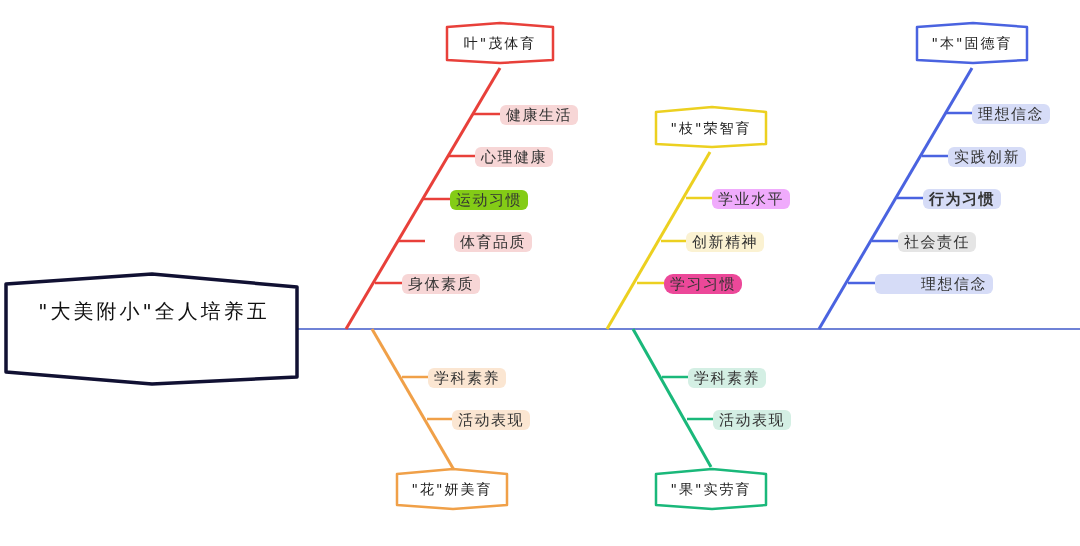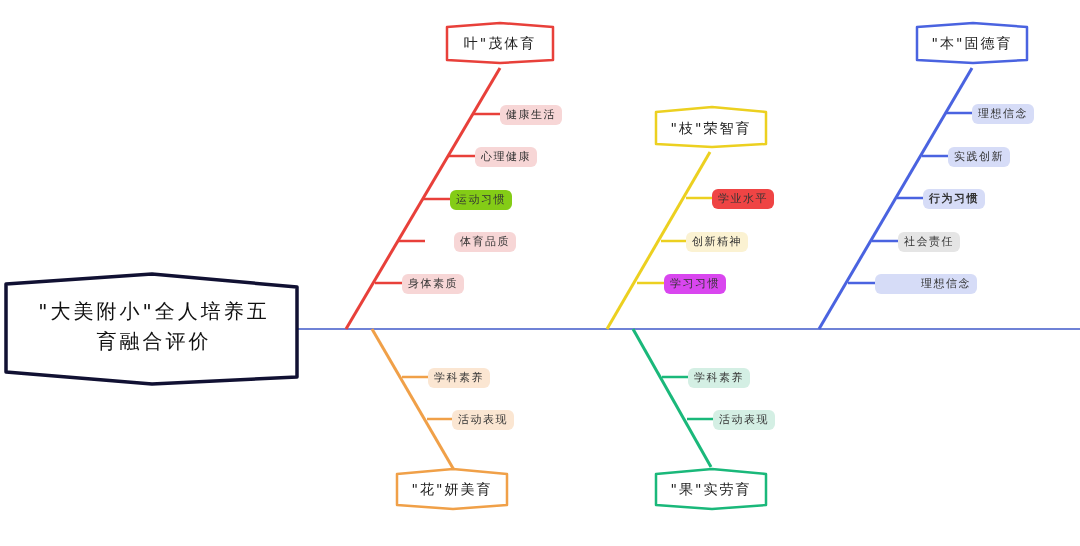--- a/index.html
+++ b/index.html
@@ -1,19 +1,19 @@
 <!DOCTYPE html>
 <html><head>
 <meta charset="utf-8">
 <style>
   html, body { margin: 0; padding: 0; background: #ffffff; }
   body { width: 1080px; height: 546px; position: relative; overflow: hidden;
          font-family: "DejaVu Sans", "Liberation Sans", sans-serif; }
   #canvas { position: absolute; left: 0; top: 0; width: 1080px; height: 546px; }
-  .lbl { position: absolute; font-size: 11px; color: #333; letter-spacing: 1.5px;
+  .lbl { position: absolute; font-size: 15px; color: #333; letter-spacing: 1.5px;
          padding: 3px 6px; border-radius: 6px; white-space: nowrap; line-height: 14px; }
   .head-text { position: absolute; font-size: 14px; color: #222; letter-spacing: 2px;
                white-space: nowrap; text-align: center; line-height: 18px; }
   .root-text { position: absolute; left: 14px; top: 296px; width: 280px; text-align: center;
                font-size: 20px; color: #111; letter-spacing: 3px; line-height: 30px; }
 </style>
 </head>
 <body>
 
 <svg id="canvas" viewBox="0 0 1080 546">
@@ -50,41 +50,40 @@
   <line x1="946" y1="113" x2="972" y2="113" stroke="#4a63e0" stroke-width="2.5"></line>
   <line x1="922" y1="156" x2="948" y2="156" stroke="#4a63e0" stroke-width="2.5"></line>
   <line x1="897" y1="198" x2="923" y2="198" stroke="#4a63e0" stroke-width="2.5"></line>
   <line x1="872" y1="241" x2="898" y2="241" stroke="#4a63e0" stroke-width="2.5"></line>
   <line x1="848" y1="283" x2="875" y2="283" stroke="#4a63e0" stroke-width="2.5"></line>
   <polygon points="917,27 973,23 1027,27 1027,60 973,63 917,60" fill="#ffffff" stroke="#4a63e0" stroke-width="2.5" stroke-linejoin="round"></polygon>
 </svg>
 
 <div class="root-text">
   <div>"大美附小"全人培养五</div>
-  <div>育融合评价</div>
 </div>
 
 <div class="head-text" style="left:447px;top:34px;width:106px;">叶"茂体育</div>
 <div class="head-text" style="left:397px;top:480px;width:110px;">"花"妍美育</div>
 <div class="head-text" style="left:656px;top:119px;width:110px;">"枝"荣智育</div>
 <div class="head-text" style="left:656px;top:480px;width:110px;">"果"实劳育</div>
 <div class="head-text" style="left:917px;top:34px;width:110px;">"本"固德育</div>
 
 <div class="lbl" style="left:500px;top:105px;background:#f7d6d6;">健康生活</div>
 <div class="lbl" style="left:475px;top:147px;background:#f7d6d6;">心理健康</div>
 <div class="lbl" style="left:450px;top:190px;background:#84cc16;">运动习惯</div>
 <div class="lbl" style="left:425px;top:232px;background:#f7d6d6;margin-left:29px;">体育品质</div>
 <div class="lbl" style="left:402px;top:274px;background:#f7d6d6;">身体素质</div>
 
 <div class="lbl" style="left:428px;top:368px;background:#fbe6d2;">学科素养</div>
 <div class="lbl" style="left:452px;top:410px;background:#fbe6d2;">活动表现</div>
 
-<div class="lbl" style="left:712px;top:189px;background:#ef4444;">学业水平</div>
+<div class="lbl" style="left:712px;top:189px;background:#f0abfc;">学业水平</div>
 <div class="lbl" style="left:686px;top:232px;background:#fbf2d2;">创新精神</div>
-<div class="lbl" style="left:664px;top:274px;background:#d946ef;">学习习惯</div>
+<div class="lbl" style="left:664px;top:274px;background:#ec4899;border-radius:9px;">学习习惯</div>
 
 <div class="lbl" style="left:688px;top:368px;background:#d4efe4;">学科素养</div>
 <div class="lbl" style="left:713px;top:410px;background:#d4efe4;">活动表现</div>
 
 <div class="lbl" style="left:972px;top:104px;background:#d6dcf7;">理想信念</div>
 <div class="lbl" style="left:948px;top:147px;background:#d6dcf7;">实践创新</div>
 <div class="lbl" style="left:923px;top:189px;background:#d6dcf7;font-weight:bold;">行为习惯</div>
 <div class="lbl" style="left:898px;top:232px;background:#e5e5e5;">社会责任</div>
 <div class="lbl" style="left:875px;top:274px;background:#d6dcf7;padding-left:46px;">理想信念</div>
 

